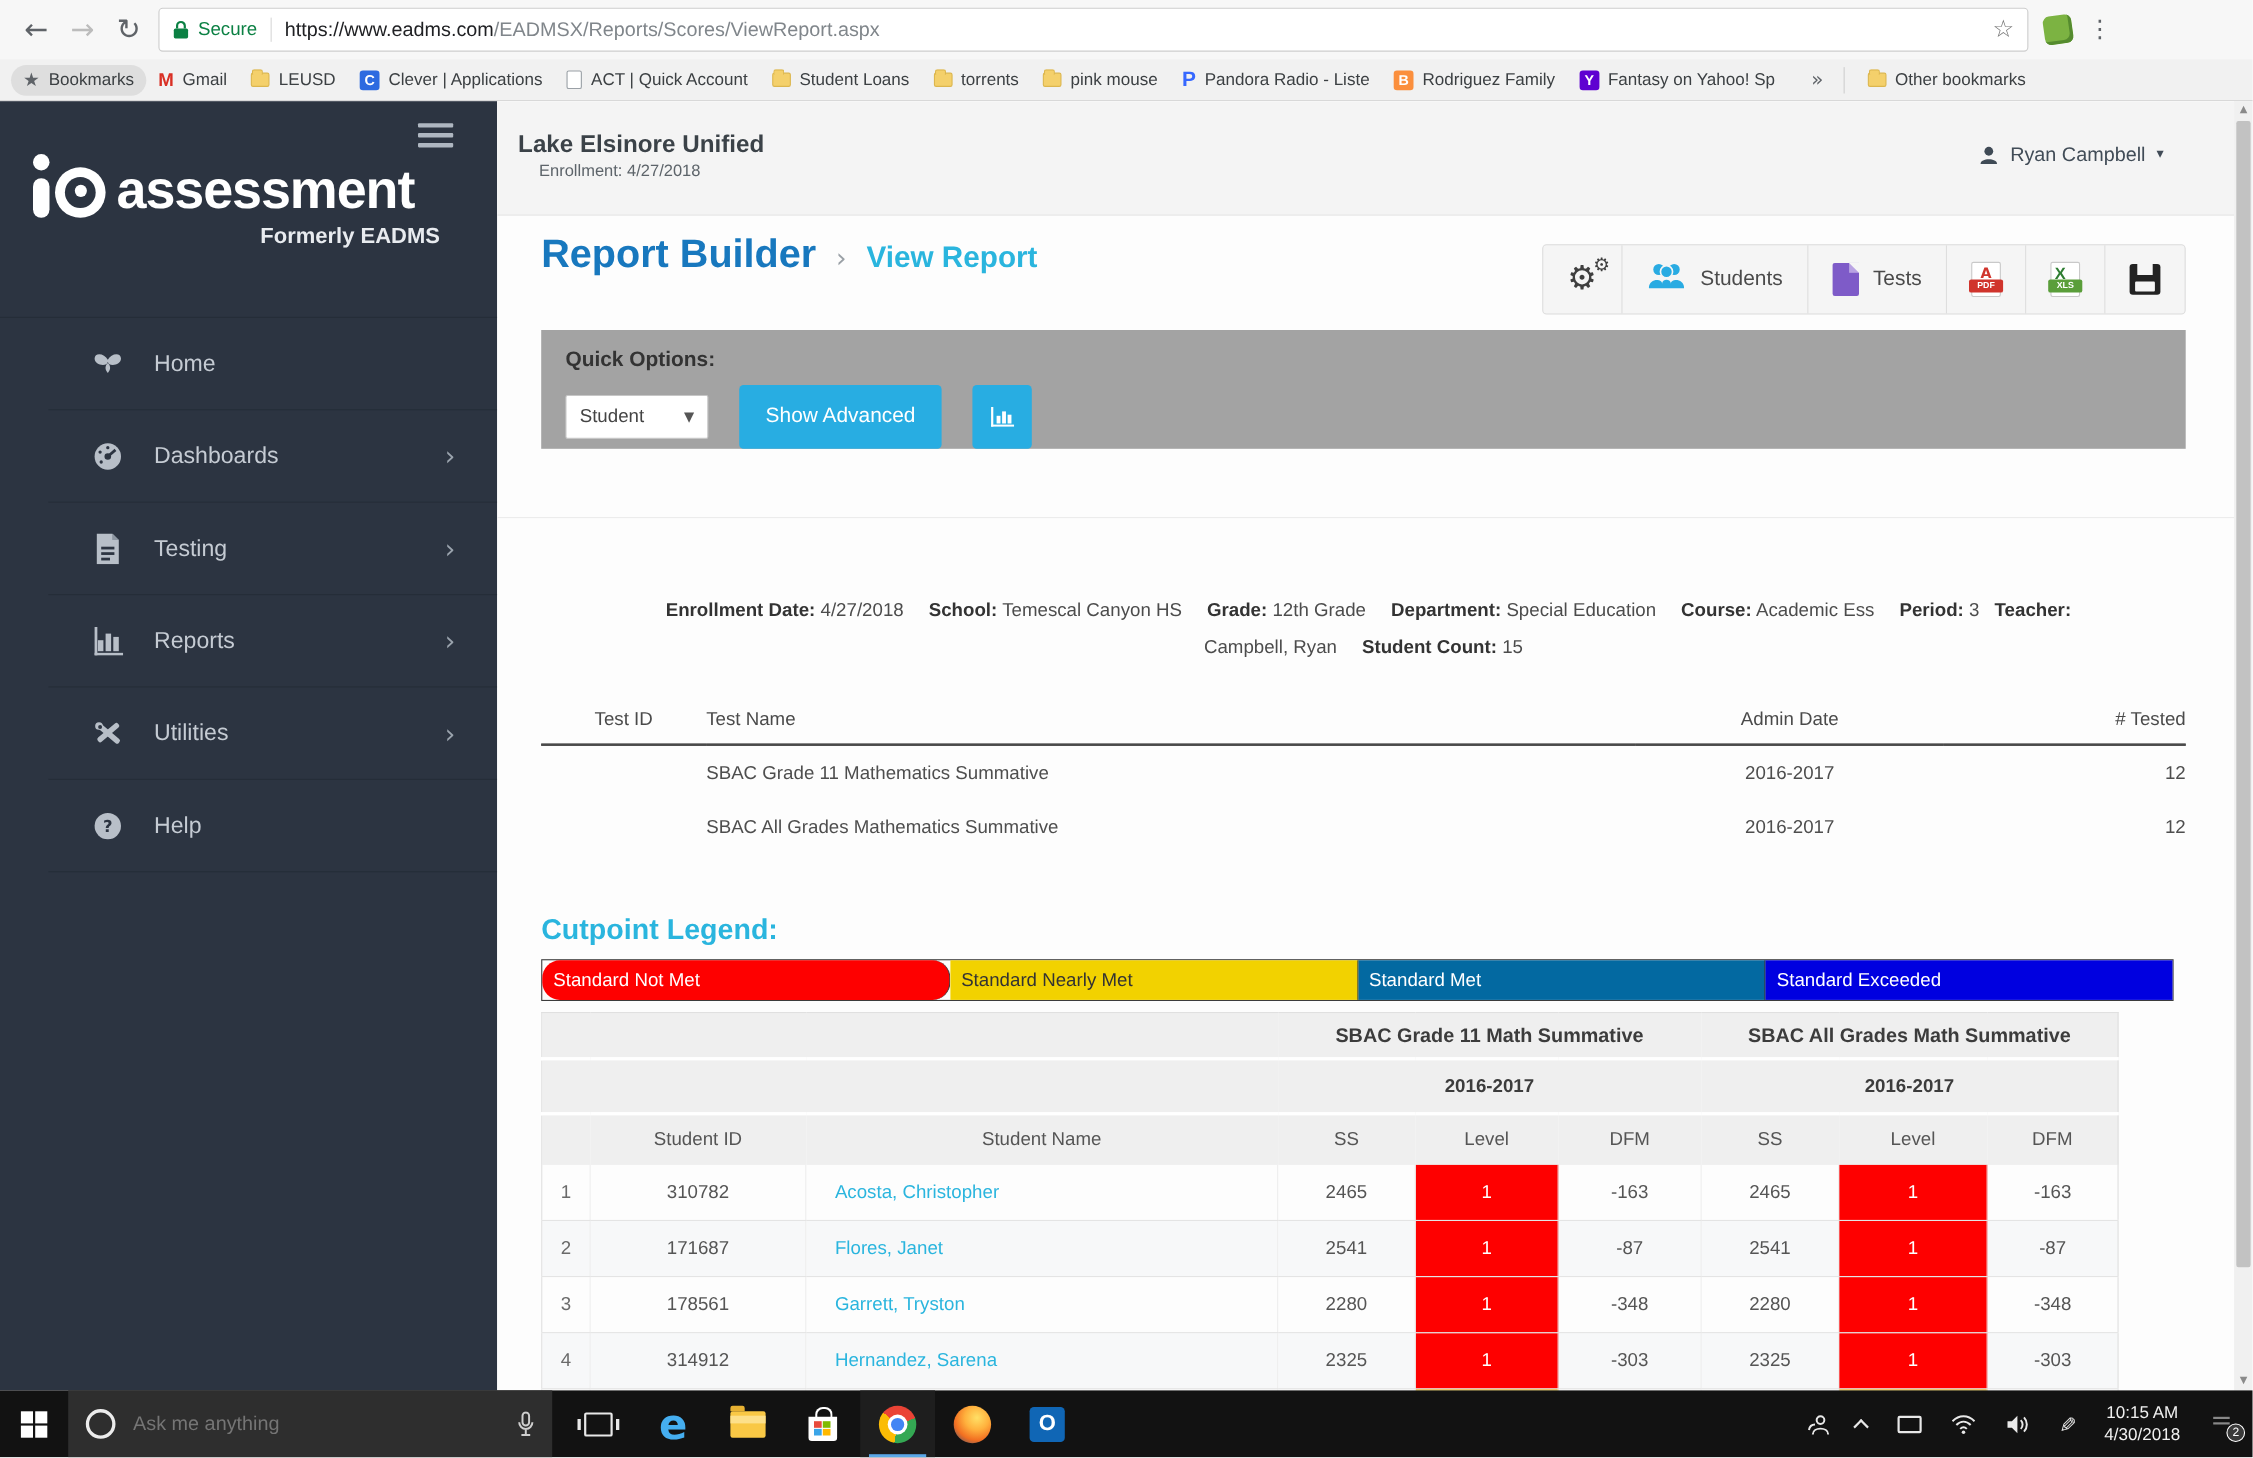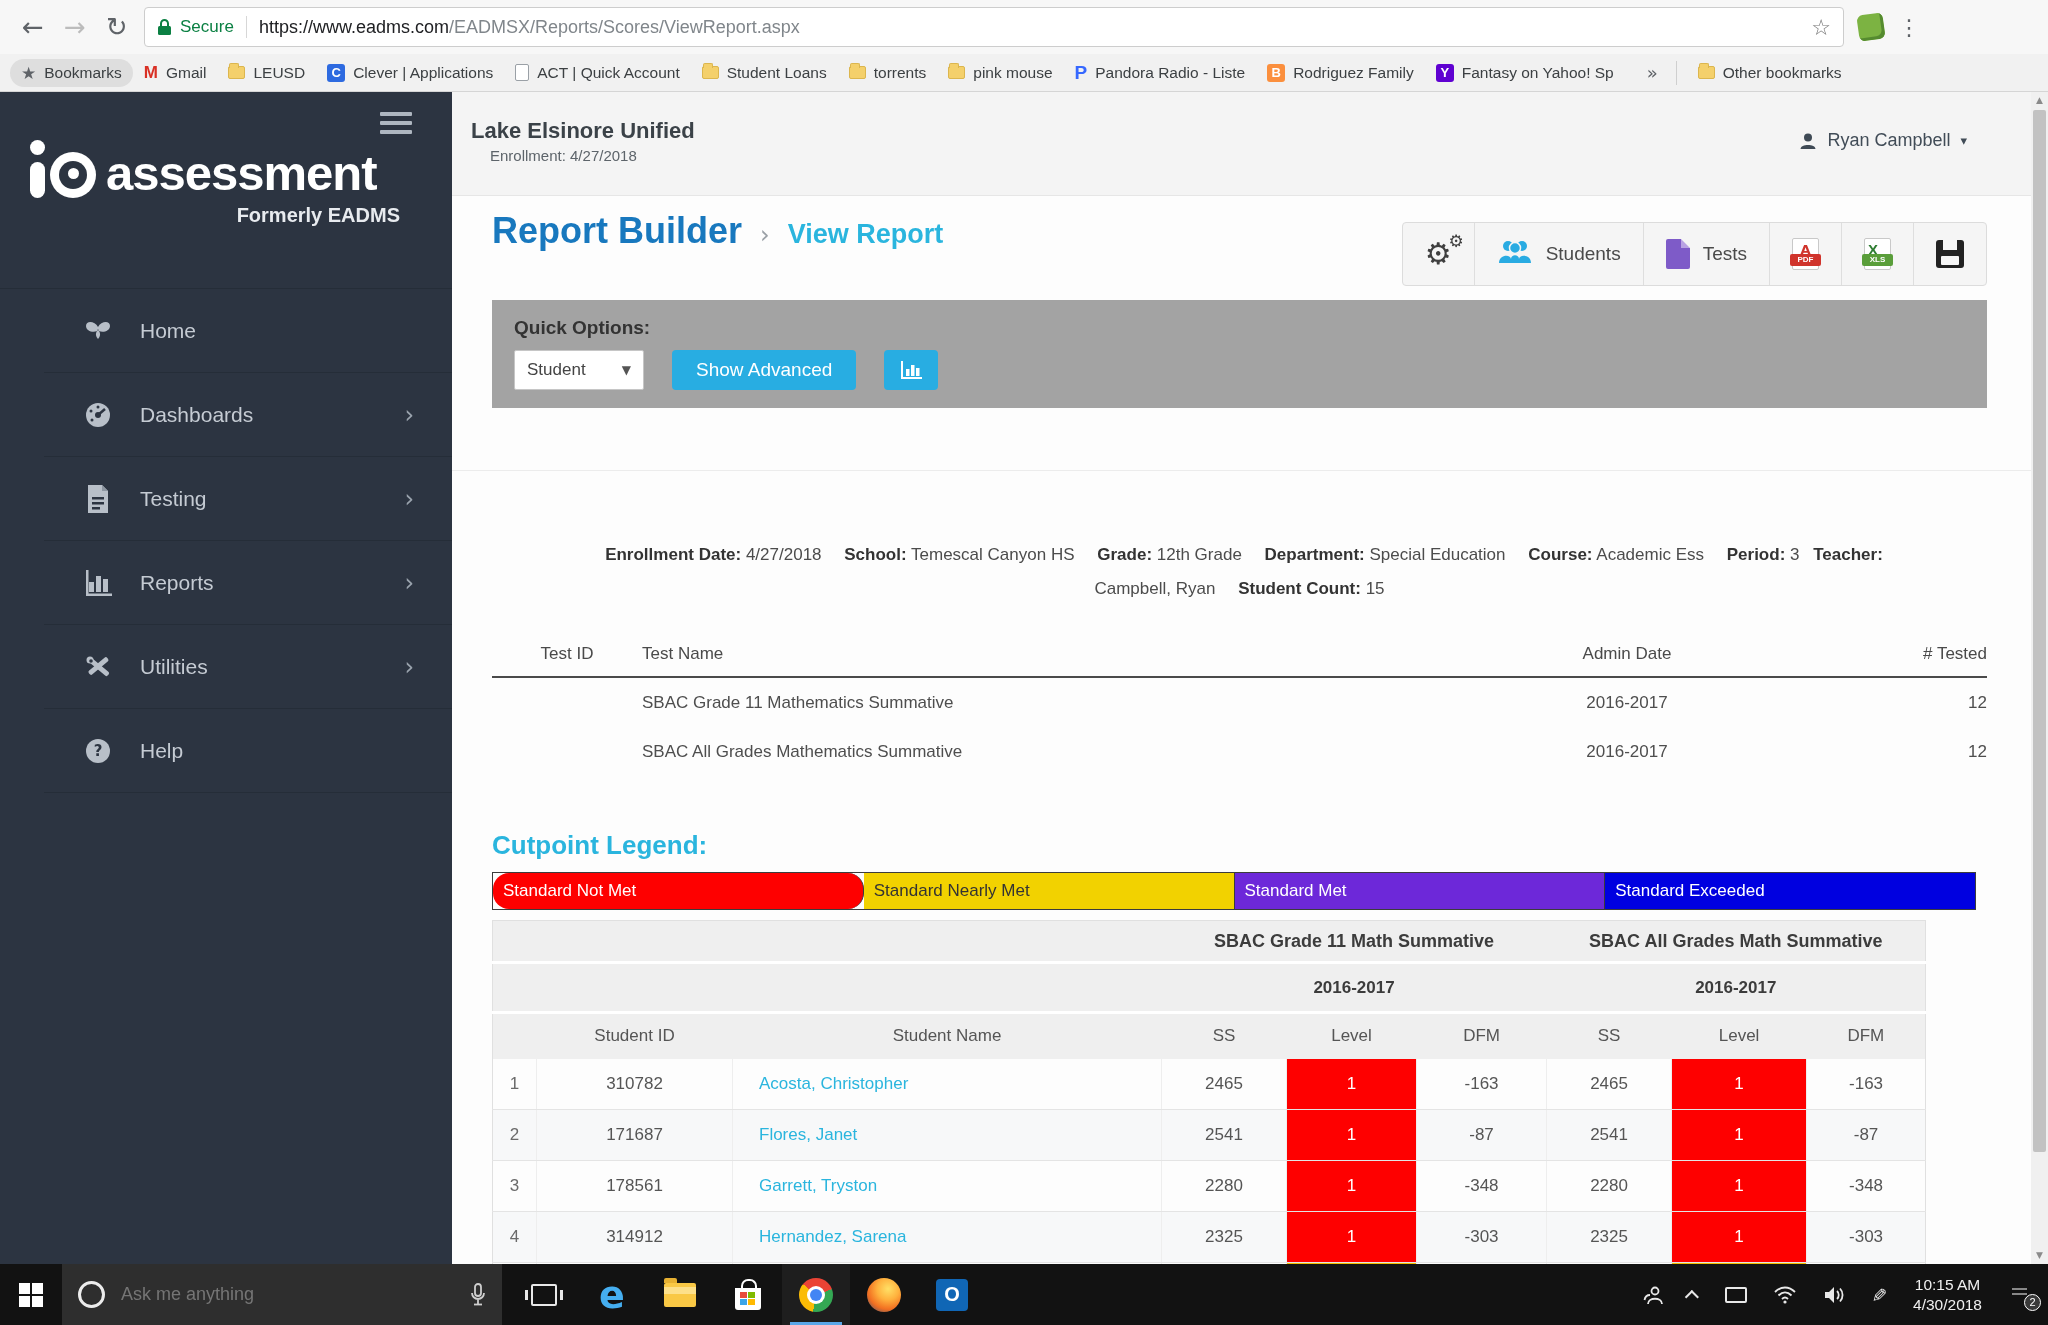--- a/index.html
+++ b/index.html
@@ -88,21 +88,21 @@
   .xls-mark { position:absolute; top:2px; left:3px; color:#2e7d32; font-size:15px; font-weight:bold; }
   .floppy { width:28px; height:28px; background:#222; border-radius:3px; position:relative; }
   .floppy::before { content:""; position:absolute; top:0; left:7px; width:14px; height:10px; background:#f5f5f5; }
   .floppy::after { content:""; position:absolute; bottom:3px; left:5px; width:18px; height:9px; background:#f5f5f5; border-radius:1px; }
 
   .quick-panel { position:absolute; top:208px; left:40px; right:44px; height:108px; background:#a3a3a3; padding:17px 22px; }
   .quick-label { font-size:19px; font-weight:bold; color:#333; }
   .quick-row { display:flex; align-items:center; gap:28px; margin-top:11px; }
   .select-box { width:130px; height:40px; background:#fff; border:1px solid #c6c6c6; border-radius:2px; display:flex; align-items:center; justify-content:space-between; padding:0 12px; font-size:17px; color:#444; }
   .select-caret { font-size:12px; color:#555; }
-  .btn-cyan { height:40px; background:#28ade2; color:#fff; border:none; border-radius:4px; font-size:19px; padding:0 24px; font-family:"Liberation Sans", sans-serif; }
+  .btn-cyan { height:58px; background:#28ade2; color:#fff; border:none; border-radius:4px; font-size:19px; padding:0 24px; font-family:"Liberation Sans", sans-serif; }
   .btn-chart { width:54px; display:flex; align-items:center; justify-content:center; padding:0; }
 
   .content-divider { position:absolute; top:378px; left:0; right:0; border-top:1px solid #ececec; }
 
   .details { position:absolute; top:446px; left:40px; right:44px; text-align:center; font-size:17px; color:#4c4c4c; line-height:34px; }
   .details b { color:#333; }
   .pair { margin:0 9px; white-space:nowrap; }
 
   .tests-wrap { position:absolute; top:544px; left:40px; right:44px; }
   .tests-table { width:100%; border-collapse:collapse; font-size:17px; color:#4e4e4e; }
@@ -461,21 +461,21 @@
             <td class="t-tested">12</td>
           </tr>
         </tbody>
       </table>
     </div>
 
     <div class="legend-title">Cutpoint Legend:</div>
     <div class="legend-bar">
       <div class="legend-seg" style="background: rgb(254, 0, 0); color: rgb(255, 255, 255); border-radius: 16px;">Standard Not Met</div>
       <div class="legend-seg" style="background: rgb(242, 210, 0); color: rgb(51, 51, 51);">Standard Nearly Met</div>
-      <div class="legend-seg" style="background: #6d28d9; color: rgb(255, 255, 255);">Standard Met</div>
+      <div class="legend-seg" style="background: #0369a1; color: rgb(255, 255, 255);">Standard Met</div>
       <div class="legend-seg" style="background: rgb(0, 0, 224); color: rgb(255, 255, 255);">Standard Exceeded</div>
     </div>
 
     <div class="scores-wrap">
       <table class="scores-table">
         <colgroup>
           <col style="width:44px">
             <col style="width:196px">
             <col style="width:429px">
           <col style="width:125px">

